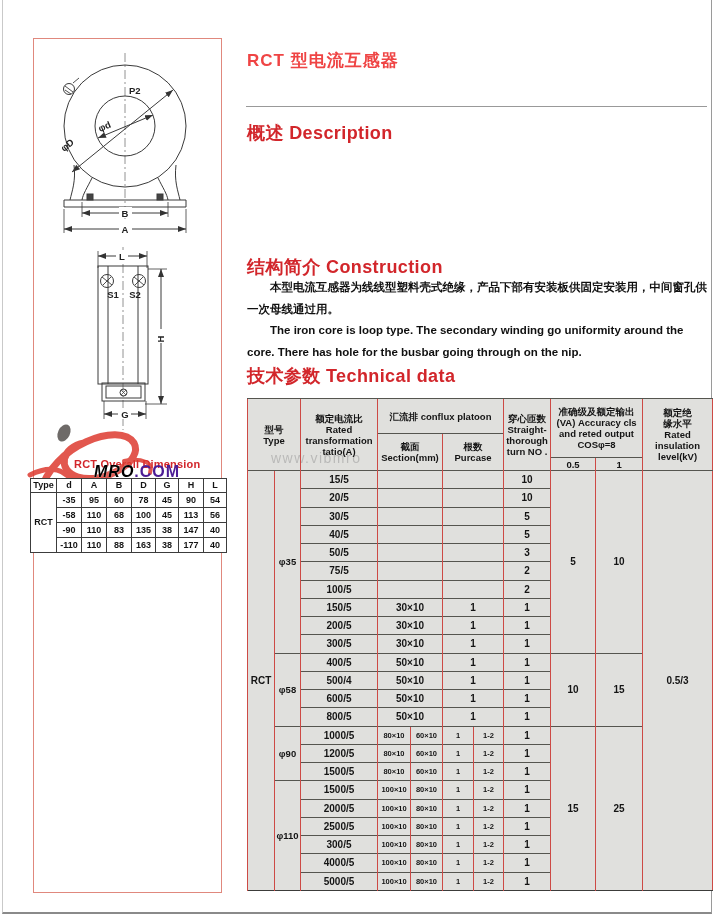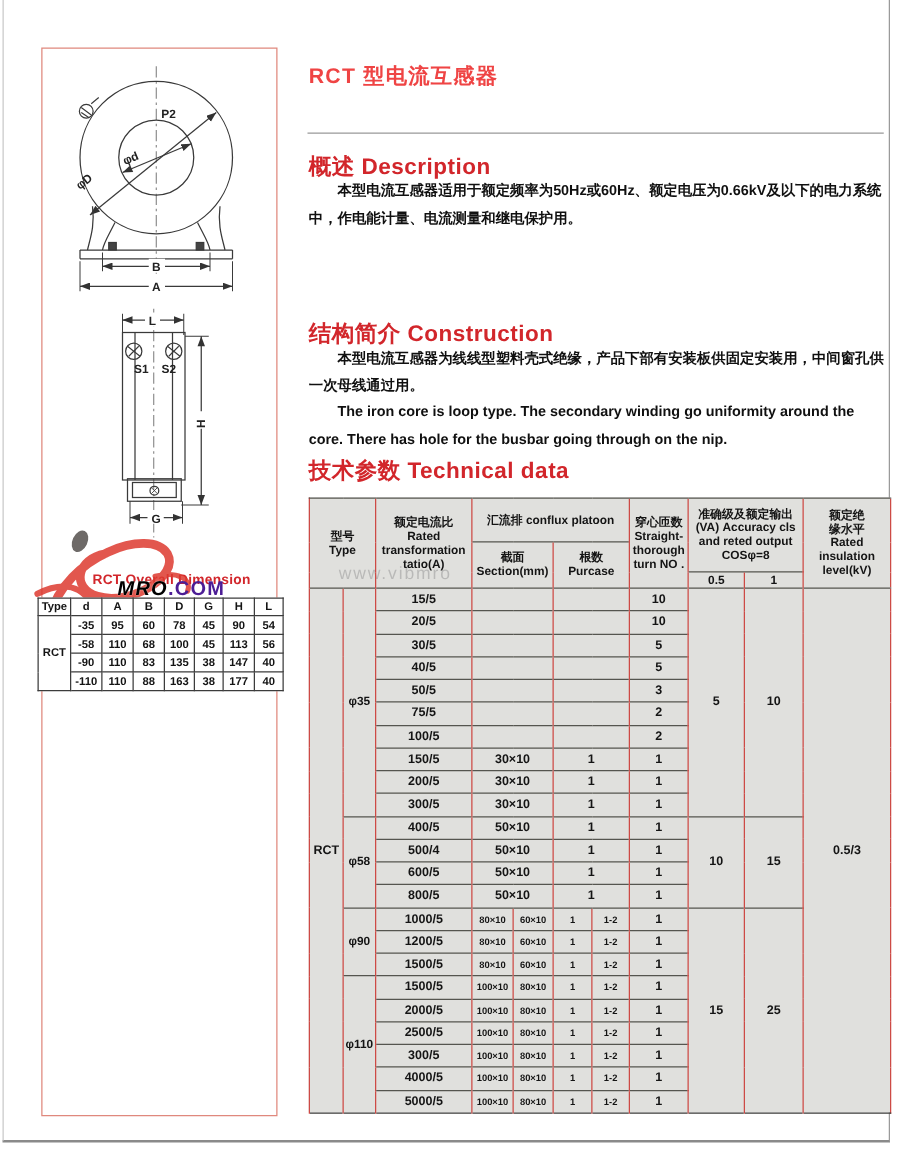--- a/index.html
+++ b/index.html
@@ -230,21 +230,20 @@
           <td>177</td>
           <td>40</td>
         </tr>
       </tbody>
   </table>
 
   <div id="title-cn" class="abs">RCT 型电流互感器</div>
   <div id="title-rule" class="abs"></div>
 
   <div class="abs sec-h" style="top:121px">概述  Description</div>
-  <div class="abs para" style="top:143px">本型电流互感器适用于额定频率为50Hz或60Hz、额定电压为0.66kV及以下的电力系统中，作电能计量、电流测量和继电保护用。</div>
 
   <div class="abs sec-h" style="top:255px">结构简介  Construction</div>
   <div class="abs para" style="top:277px">本型电流互感器为线线型塑料壳式绝缘，产品下部有安装板供固定安装用，中间窗孔供一次母线通过用。</div>
   <div class="abs para" style="top:320px">The iron core is loop type. The secondary winding go uniformity around the core. There has hole for the busbar going through on the nip.</div>
 
   <div class="abs sec-h" style="top:364px">技术参数  Technical data</div>
 
   <div id="tech-wrap">
     <div id="tbl-watermark">www.vibmro</div>
     <table id="tech-table">

